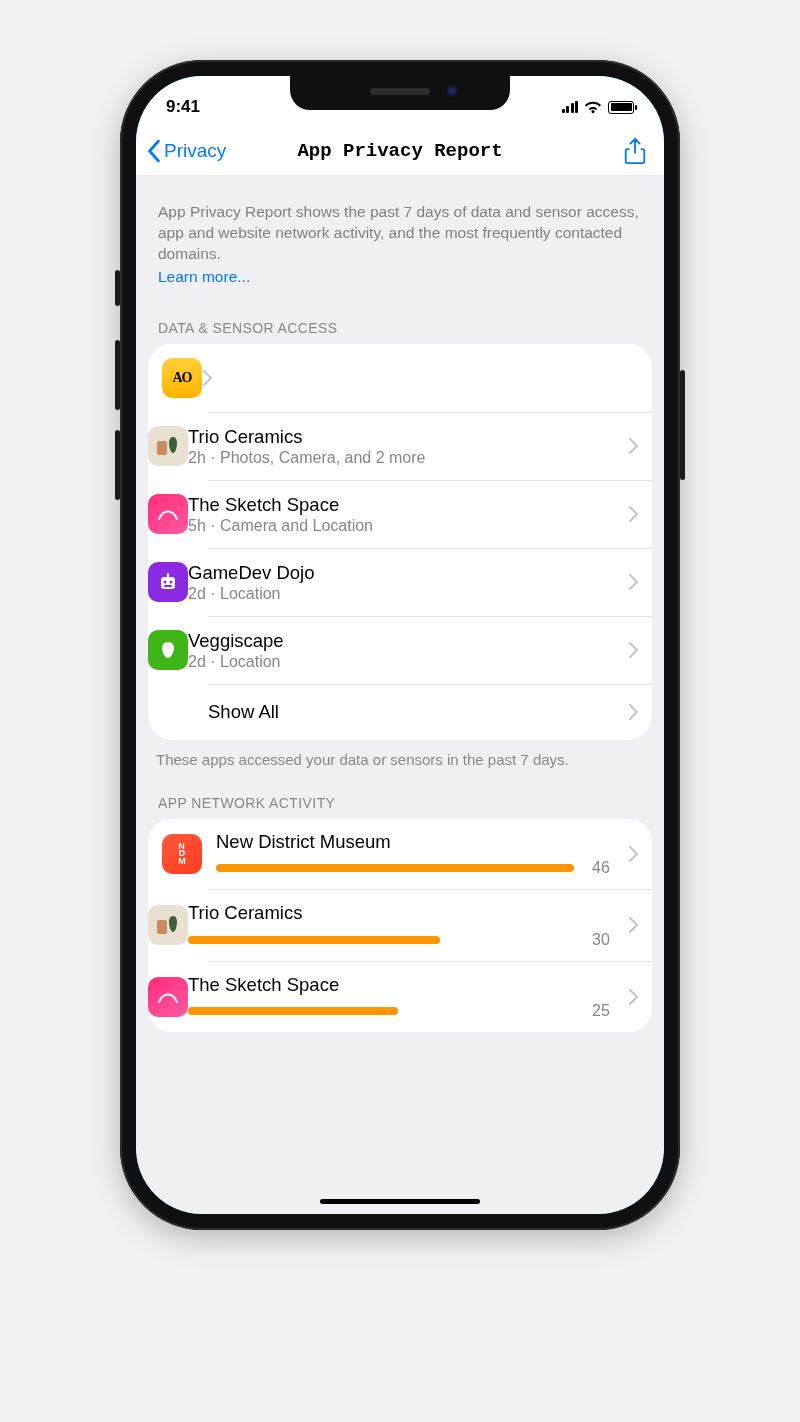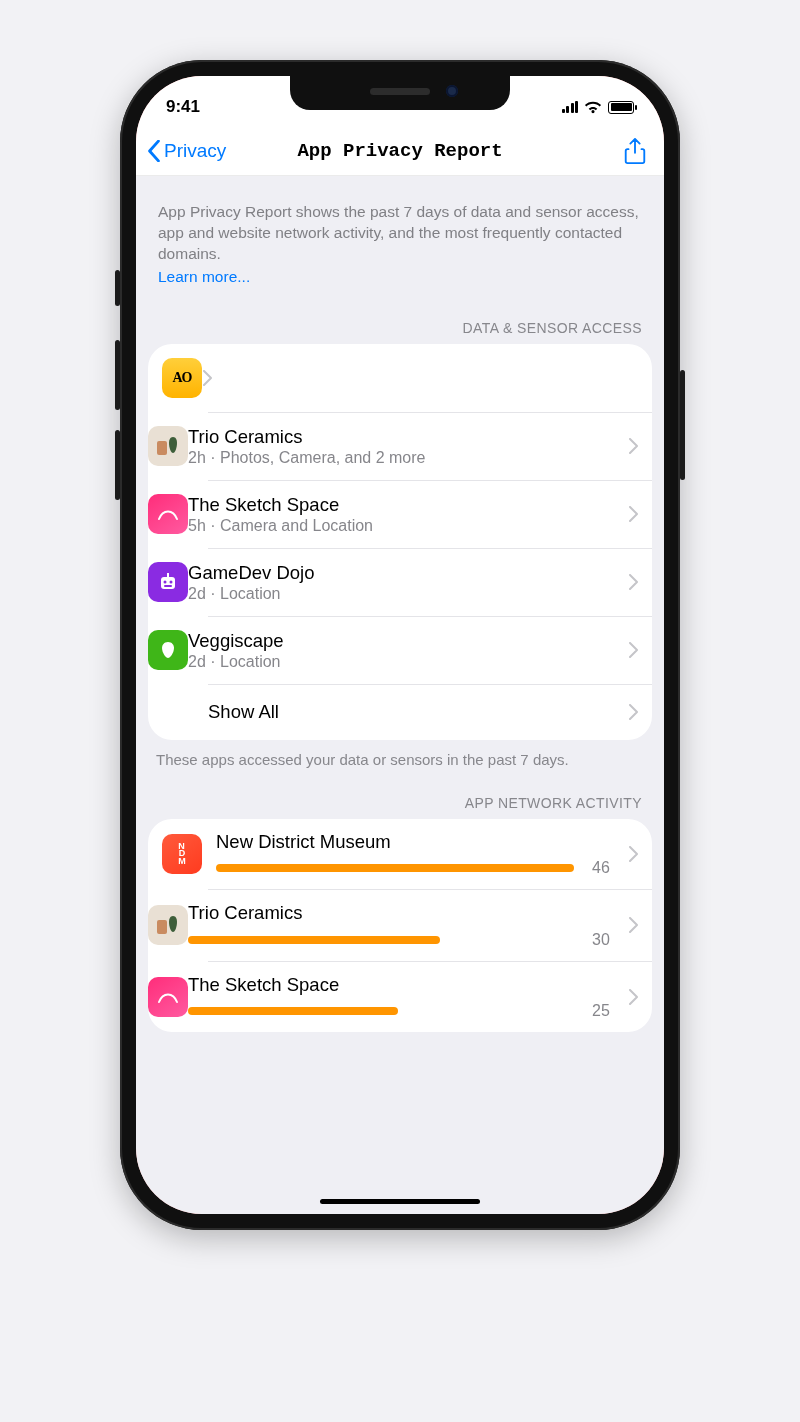--- a/index.html
+++ b/index.html
@@ -21,21 +21,21 @@
   }
   
   .btn-side { position: absolute; background: #1a1a1a; border-radius: 4px; }
   .btn-left1 { left: -5px; top: 210px; width: 5px; height: 36px; }
   .btn-left2 { left: -5px; top: 280px; width: 5px; height: 70px; }
   .btn-left3 { left: -5px; top: 370px; width: 5px; height: 70px; }
   .btn-right { right: -5px; top: 310px; width: 5px; height: 110px; }
 
   .screen {
     width: 100%; height: 100%;
-    background: #fca5a5;
+    background: #0ea5e9;
     border-radius: 66px;
     overflow: hidden;
     position: relative;
   }
 
   .notch {
     position: absolute; top: 0; left: 50%; transform: translateX(-50%);
     width: 220px; height: 34px; background: #101010;
     border-bottom-left-radius: 20px; border-bottom-right-radius: 20px;
     z-index: 50;
@@ -91,21 +91,21 @@
     background: #efeff4;
   }
   .intro {
     padding: 26px 22px 10px;
     color: #808085; font-size: 15.5px; line-height: 1.35;
   }
   .intro .link { color: #007aff; display: block; margin-top: 2px; }
 
   .section-header {
     padding: 22px 22px 8px;
-    color: #87878c; font-size: 14px; letter-spacing: .4px; text-align: right;
+    color: #87878c; font-size: 14px; letter-spacing: .4px;
   }
   .section-footer {
     padding: 10px 8px 4px;
     color: #87878c; font-size: 15px; line-height: 1.3; margin-left: 12px;
   }
 
   .card {
     margin: 0 12px; background: #fff; border-radius: 24px; overflow: hidden;
   }
   .row {

